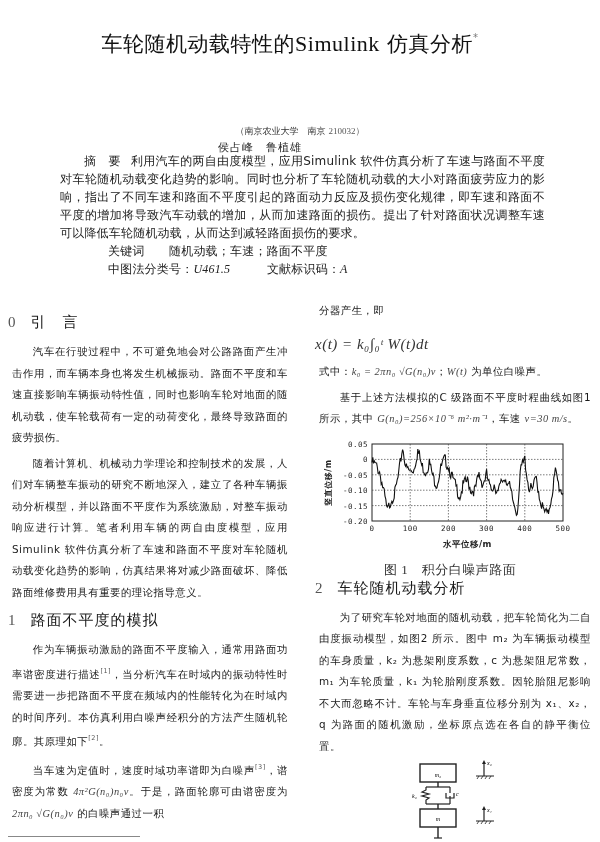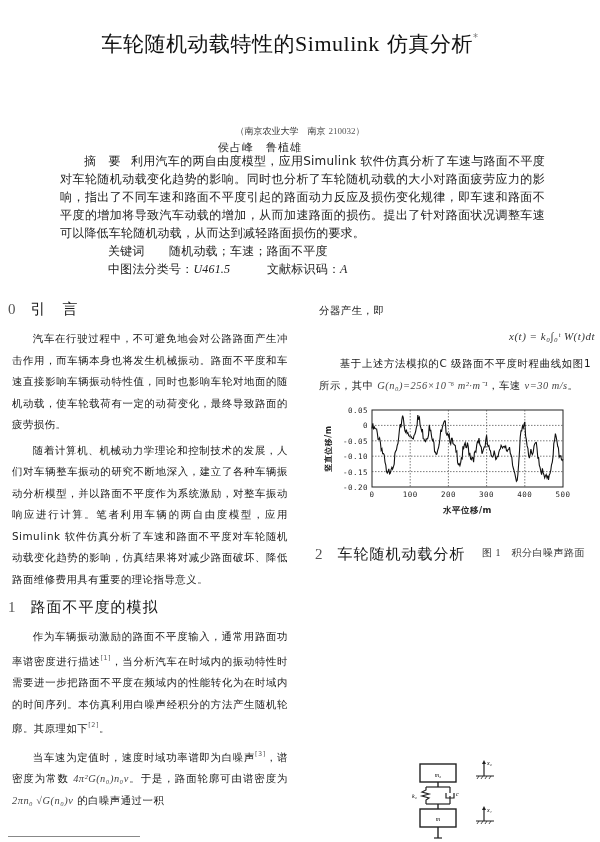--- a/index.html
+++ b/index.html
@@ -27,34 +27,34 @@
     position: absolute; left: 60px; top: 152px; width: 485px;
     font-size: 12px; line-height: 18px; color: #222; letter-spacing: 0.2px;
   }
   .abstract p { margin: 0; text-indent: 2em; text-align: justify; }
   .abstract .lbl { margin-right: 10px; }
   .abstract .meta { margin: 0; padding-left: 2em; }
   .col {
     position: absolute; font-size: 10.4px; line-height: 21.5px; color: #1a1a1a;
     letter-spacing: 0.5px;
   }
-  .col-left { left: 8px; top: 292px; width: 284px; }
+  .col-left { left: 8px; top: 305px; width: 284px; }
   .col-right { left: 315px; top: 296px; width: 280px; }
   .col p { margin: 4px; text-align: justify; }
   .col p.ind { text-indent: 2em; }
   .h1 {
     font-size: 15px; margin: 4px 0 6px 0; line-height: 26px; letter-spacing: 1px;
   }
   .h1 .n { font-family: "Liberation Serif", serif; color: #555; margin-right: 14px; }
   .m { font-family: "Liberation Serif", serif; font-style: italic; color: #444; }
   .sup { font-size: 6.5px; vertical-align: 5px; color: #555; }
-  .eq { text-align: right; font-family: "Liberation Serif", serif; font-style: italic;
-        font-size: 11px; color:#333; margin: 4px 0 6px 0; }
+  .eq { text-align: left; font-family: "Liberation Serif", serif; font-style: italic;
+        font-size: 15px; color:#333; margin: 12px 0 6px 0; }
   .figure1 { position: relative; width: 270px; height: 135px; margin: 0 0 0 0; }
-  .caption { text-align: right; font-size: 10px; color: #333; margin-top: 16px; }
+  .caption { text-align: center; font-size: 13px; color: #333; margin-top: 0; }
   .caption .n { font-family: "Liberation Serif", serif; }
   .footline {
     position: absolute; left: 8px; top: 836px; width: 132px; height: 0;
     border-top: 1px solid #888;
   }
   .fig2 { position: absolute; left: 398px; top: 758px; width: 110px; height: 84px; }
 </style>
 </head>
 <body>
 
@@ -93,20 +93,21 @@
   </div>
   <p class="ind"><span>作为车辆振动激励的路面不平度输入，通常用路面功率谱密度进行描述</span><span class="sup">[1]</span><span>，当分析汽车在时域内的振动特性时需要进一步把路面不平度在频域内的性能转化为在时域内的时间序列。本仿真利用白噪声经积分的方法产生随机轮廓。其原理如下</span><span class="sup">[2]</span><span>。</span></p>
   <p class="ind"><span>当车速为定值时，速度时域功率谱即为白噪声</span><span class="sup">[3]</span><span>，谱密度为常数 </span><span class="m">4π²G(n₀)n₀v</span><span>。于是，路面轮廓可由谱密度为 </span><span class="m">2πn₀ √G(n₀)v</span><span> 的白噪声通过一积</span></p>
 </div>
 
 <div class="footline"></div>
 
 <div class="col col-right">
   <p>分器产生，即</p>
   <div class="eq">x(t) = k₀∫₀ᵗ W(t)dt</div>
+  <p><span>式中：</span><span class="m">k₀ = 2πn₀ √G(n₀)v</span><span>；</span><span class="m">W(t)</span><span> 为单位白噪声。</span></p>
   <p class="ind"><span>基于上述方法模拟的C 级路面不平度时程曲线如图1 所示，其中 </span><span class="m">G(n₀)=256×10⁻⁶ m²·m⁻¹</span><span>，车速 </span><span class="m">v=30 m/s</span><span>。</span></p>
 
   <div class="figure1">
     <svg id="chart" width="270" height="118" viewBox="0 0 270 118">
         <rect x="57" y="10" width="191" height="77" fill="#fff" stroke="#222" stroke-width="1"></rect>
         <text x="53" y="13" font-size="7.5" text-anchor="end" font-family="DejaVu Sans Mono, monospace" fill="#222">0.05</text>
         <line x1="57" y1="25.4" x2="248" y2="25.4" stroke="#444" stroke-width="0.7" stroke-dasharray="1.5,1.5"></line>
         <text x="53" y="28.4" font-size="7.5" text-anchor="end" font-family="DejaVu Sans Mono, monospace" fill="#222">0</text>
         <line x1="57" y1="40.8" x2="248" y2="40.8" stroke="#444" stroke-width="0.7" stroke-dasharray="1.5,1.5"></line>
         <text x="53" y="43.8" font-size="7.5" text-anchor="end" font-family="DejaVu Sans Mono, monospace" fill="#222">-0.05</text>
@@ -130,20 +131,21 @@
         <text x="0" y="0" font-size="8" text-anchor="middle" font-weight="bold" fill="#222" transform="translate(16,48.5) rotate(-90)">竖直位移/m</text>
       </svg>
     <div class="caption">
       <span class="n">图 1</span>　<span>积分白噪声路面</span>
     </div>
   </div>
 
   <div class="h1" style="margin-top:6px">
     <span class="n">2</span><span>车轮随机动载分析</span>
   </div>
+  <p class="ind">为了研究车轮对地面的随机动载，把车轮简化为二自由度振动模型，如图2 所示。图中 m₂ 为车辆振动模型的车身质量，k₂ 为悬架刚度系数，c 为悬架阻尼常数，m₁ 为车轮质量，k₁ 为轮胎刚度系数。因轮胎阻尼影响不大而忽略不计。车轮与车身垂直位移分别为 x₁、x₂，q 为路面的随机激励，坐标原点选在各自的静平衡位置。</p>
 </div>
 
 <svg class="fig2" viewBox="0 0 110 84">
   <rect x="22" y="6" width="36" height="18" fill="#fff" stroke="#222" stroke-width="1.4"></rect>
   <text x="40" y="19" font-size="6" text-anchor="middle" font-style="italic" font-family="Liberation Serif, serif">m₂</text>
   <line x1="40" y1="24" x2="40" y2="29" stroke="#222" stroke-width="1.4"></line>
   <line x1="28" y1="29" x2="52" y2="29" stroke="#222" stroke-width="1.2"></line>
   <path d="M28 29 L28 32 L24 34 L31 36 L24 38 L31 40 L28 42 L28 46" fill="none" stroke="#222" stroke-width="1.2"></path>
   <path d="M52 29 L52 35 M48 35 L48 40 L56 40 L56 35 M52 38 L52 46" fill="none" stroke="#222" stroke-width="1.2"></path>
   <line x1="28" y1="46" x2="52" y2="46" stroke="#222" stroke-width="1.2"></line>

